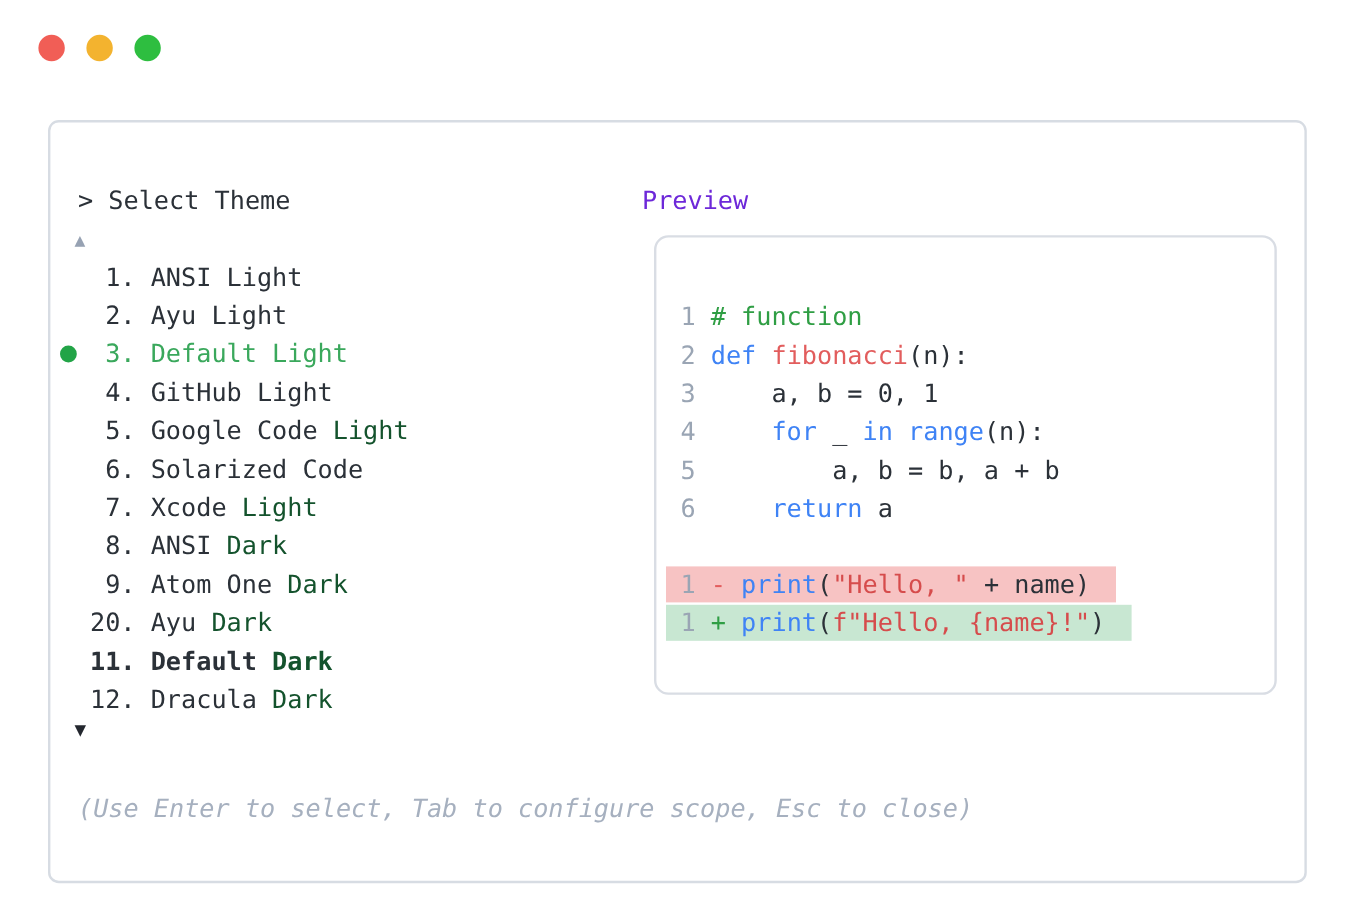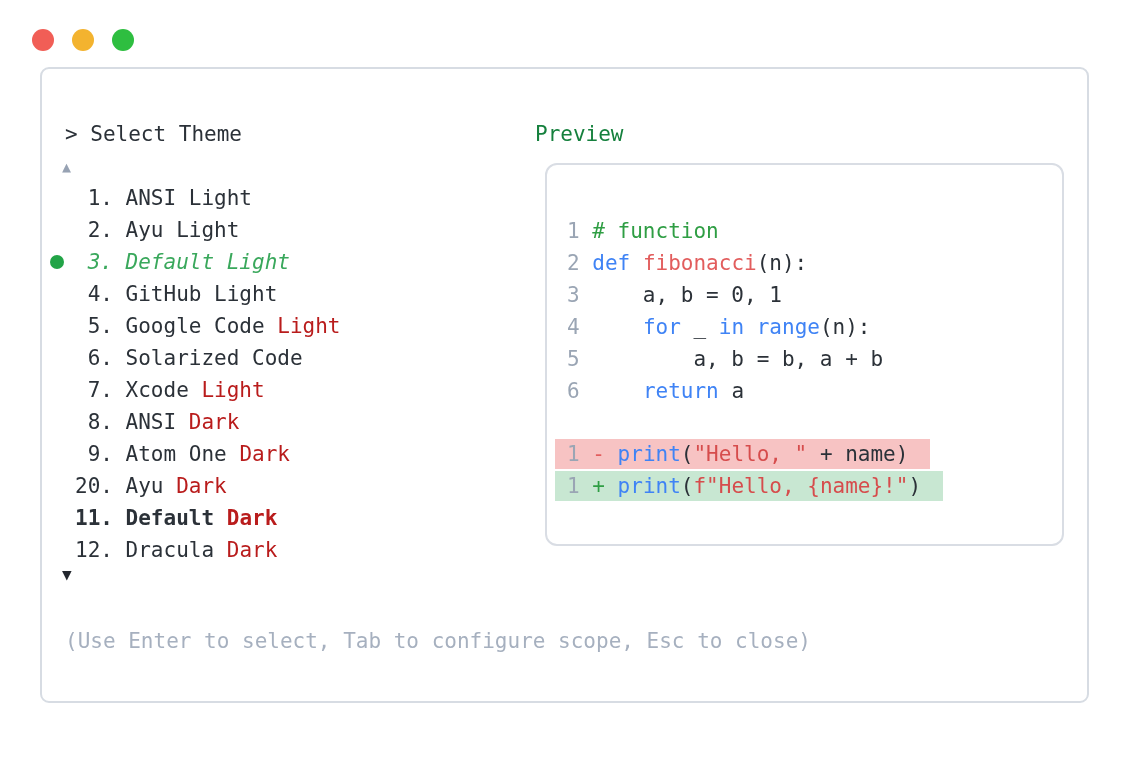--- a/index.html
+++ b/index.html
@@ -10,36 +10,36 @@
     font-size: 21px;
     color: #2b3138;
     overflow: hidden;
   }
   
   .lights { position: absolute; left: 32px; top: 29px; display: flex; gap: 18px; }
   .light { width: 22px; height: 22px; border-radius: 50%; display: inline-block; }
 
   
   .panel {
-    position: absolute; left: 40px; top: 67px; width: 1049px; height: 636px;
+    position: absolute; left: 40px; top: 100px; width: 1049px; height: 636px;
     background: #ffffff; border: 2px solid #d7dce3; border-radius: 9px;
   }
   .row { position: absolute; height: 32px; line-height: 32px; white-space: pre; }
   .prompt { left: 23px; top: 49px; color: #2b3138; }
-  .preview-label { left: 493px; top: 49px; color: #15803d; }
+  .preview-label { left: 493px; top: 49px; color: #6d28d9; }
   .up-arrow { left: 20px; top: 82px; color: #97a2b3; font-size: 15px; }
   .down-arrow { left: 20px; top: 490px; color: #23272e; font-size: 16px; }
-  .hint { left: 23px; top: 556px; color: #a6b0bf; }
+  .hint { left: 23px; top: 556px; color: #a6b0bf; font-style: italic; }
 
   
   .theme-list { position: absolute; left: 0; top: 0; width: 460px; height: 100%; }
   .trow { position: absolute; left: 0; height: 32px; line-height: 32px; width: 460px; }
   .ttext { position: absolute; left: 33px; white-space: pre; color: #2b3138; }
   .trow.sel .ttext { color: #3aa85c; }
-  .muted { color: #b91c1c; }
+  .muted { color: #14532d; }
   .bullet {
     position: absolute; left: 8px; top: 9px;
     width: 14px; height: 14px; border-radius: 50%; background: #22a447;
   }
 
   
   .preview-box {
     position: absolute; left: 503px; top: 94px; width: 519px; height: 383px;
     background: #ffffff; border: 2px solid #d9dde4; border-radius: 12px;
   }
@@ -75,21 +75,21 @@
   <div class="row preview-label">Preview</div>
   <div class="row up-arrow">▲</div>
 
   <div class="theme-list">
       <div class="trow" style="top: 113px;">
         <span class="ttext"><span> 1. </span><span>ANSI Light</span></span>
       </div>
       <div class="trow" style="top: 145px; text-decoration: underline;">
         <span class="ttext"><span> 2. </span><span>Ayu Light</span></span>
       </div>
-      <div class="trow sel" style="top: 177px; font-style: italic;">
+      <div class="trow sel" style="top: 177px;">
         <span class="bullet"></span>
         <span class="ttext"><span> 3. </span><span>Default Light</span></span>
       </div>
       <div class="trow" style="top: 209px;">
         <span class="ttext"><span> 4. </span><span>GitHub Light</span></span>
       </div>
       <div class="trow" style="top: 241px;">
         <span class="ttext"><span> 5. </span><span>Google Code </span><span class="muted">Light</span></span>
       </div>
       <div class="trow" style="top: 273px;">

